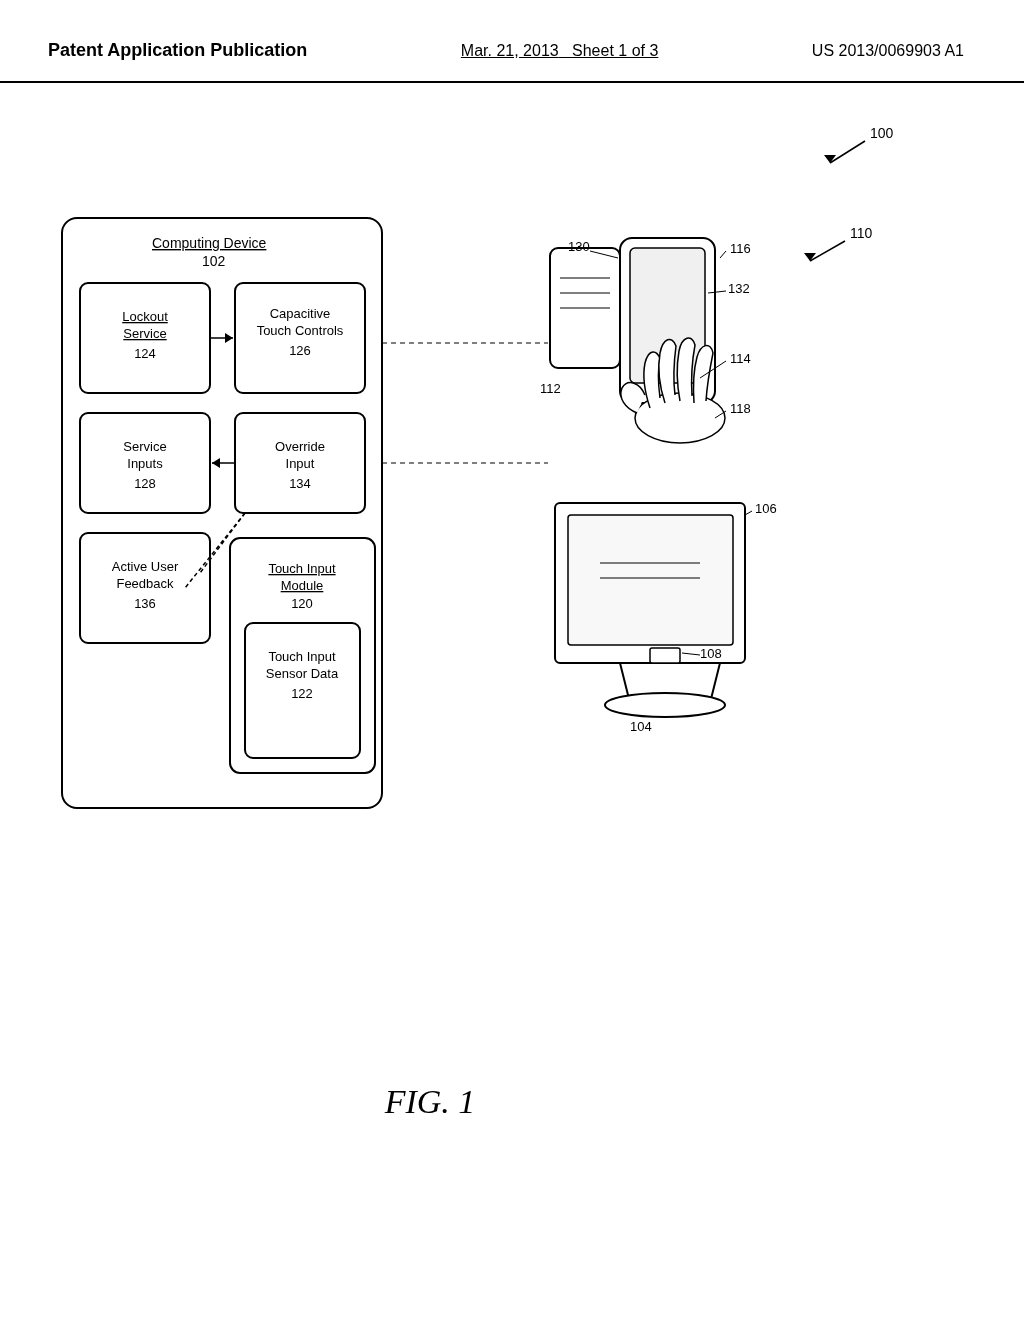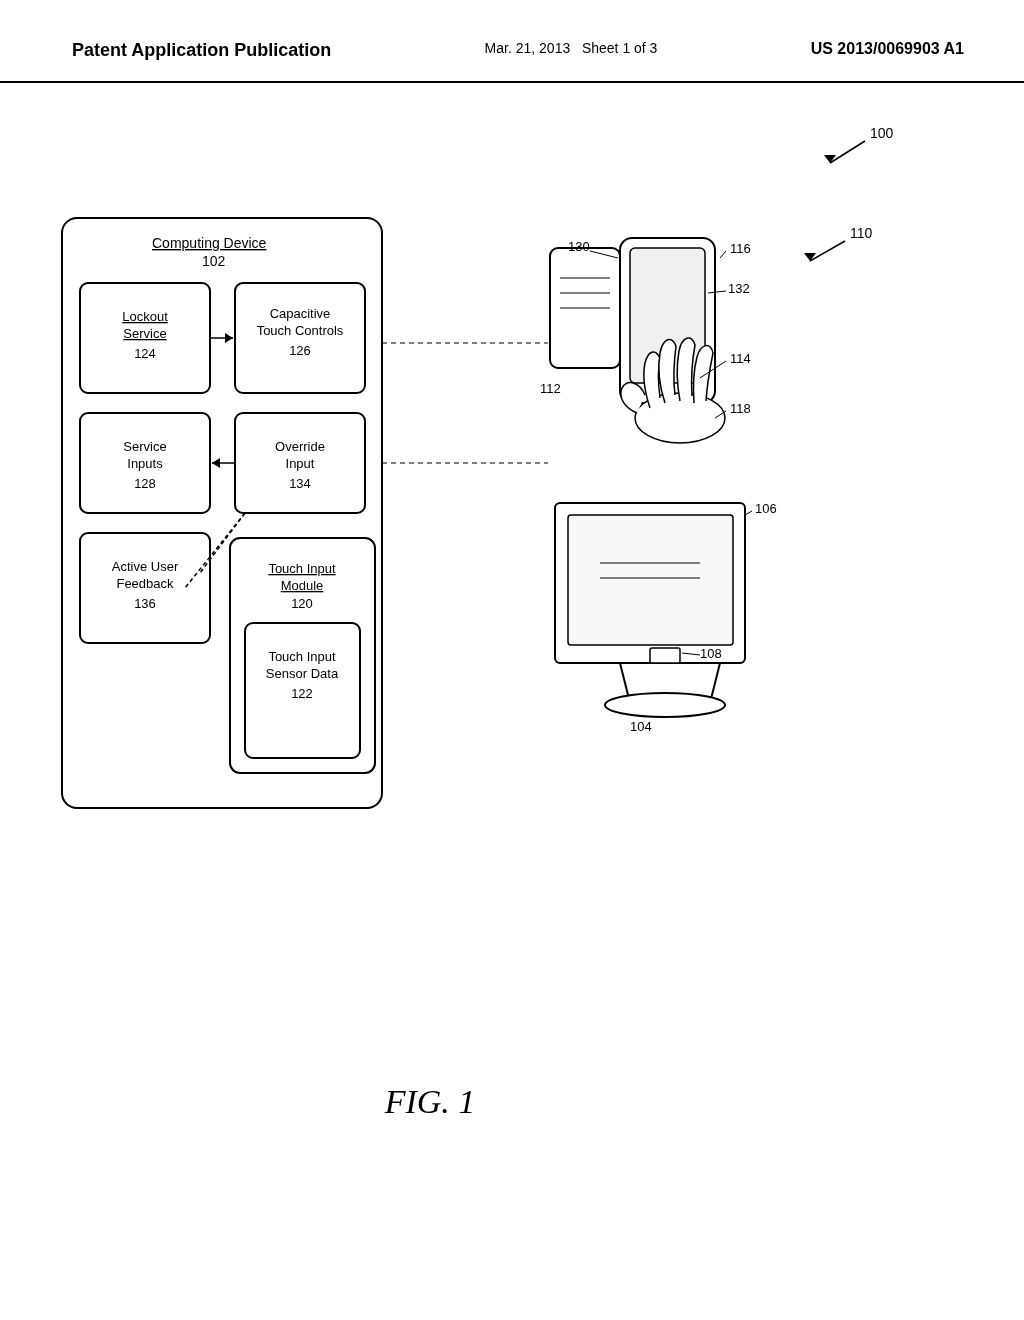--- a/index.html
+++ b/index.html
@@ -9,22 +9,22 @@
       background: #ffffff;
       font-family: Arial, sans-serif;
       position: relative;
       overflow: hidden;
     }
 
     
     .header {
       display: flex;
       justify-content: space-between;
-      align-items: flex-start;
-      padding: 40px 60px 20px 72px;
+      align-items: center;
+      padding: 40px 60px 20px 48px;
       border-bottom: 2px solid #000;
     }
 
     
     .diagram-area {
       position: relative;
       width: 100%;
       height: 1100px;
     }
 
@@ -36,25 +36,25 @@
       width: 1024px;
       height: 1100px;
       pointer-events: none;
     }
   </style>
 </head>
 <body>
 
 <div class="header">
   <div style="font-size:18px; font-weight:bold;">Patent Application Publication</div>
-  <div style="font-size:14px; text-align:center;">
+  <div style="font-size:16px; text-align:center;text-decoration:underline;">
     <span>Mar. 21, 2013</span>&nbsp;&nbsp;
     <span>Sheet 1 of 3</span>
   </div>
-  <div style="font-size:16px; font-weight:bold;">US 2013/0069903 A1</div>
+  <div style="font-size:16px; font-weight:normal;">US 2013/0069903 A1</div>
 </div>
 
 <div class="diagram-area">
 
   <svg class="svg-overlay" xmlns="http://www.w3.org/2000/svg">
 
     <text x="870" y="55" font-size="14" font-family="Arial">100</text>
 
     <line x1="865" y1="58" x2="830" y2="80" stroke="#000" stroke-width="1.5"></line>
     <polygon points="830,80 836,72 824,72" fill="#000"></polygon>

